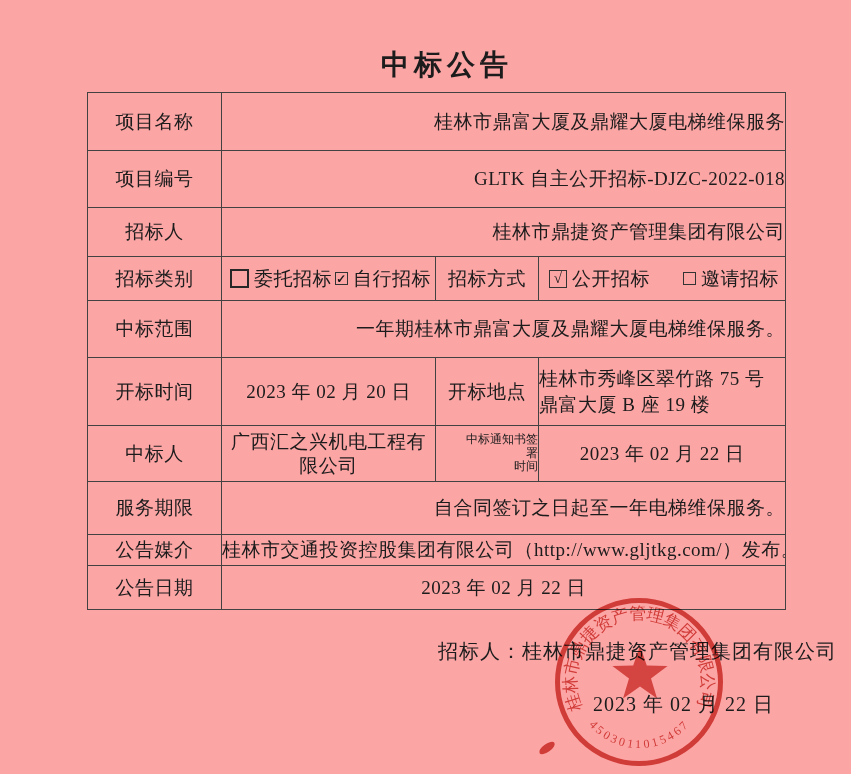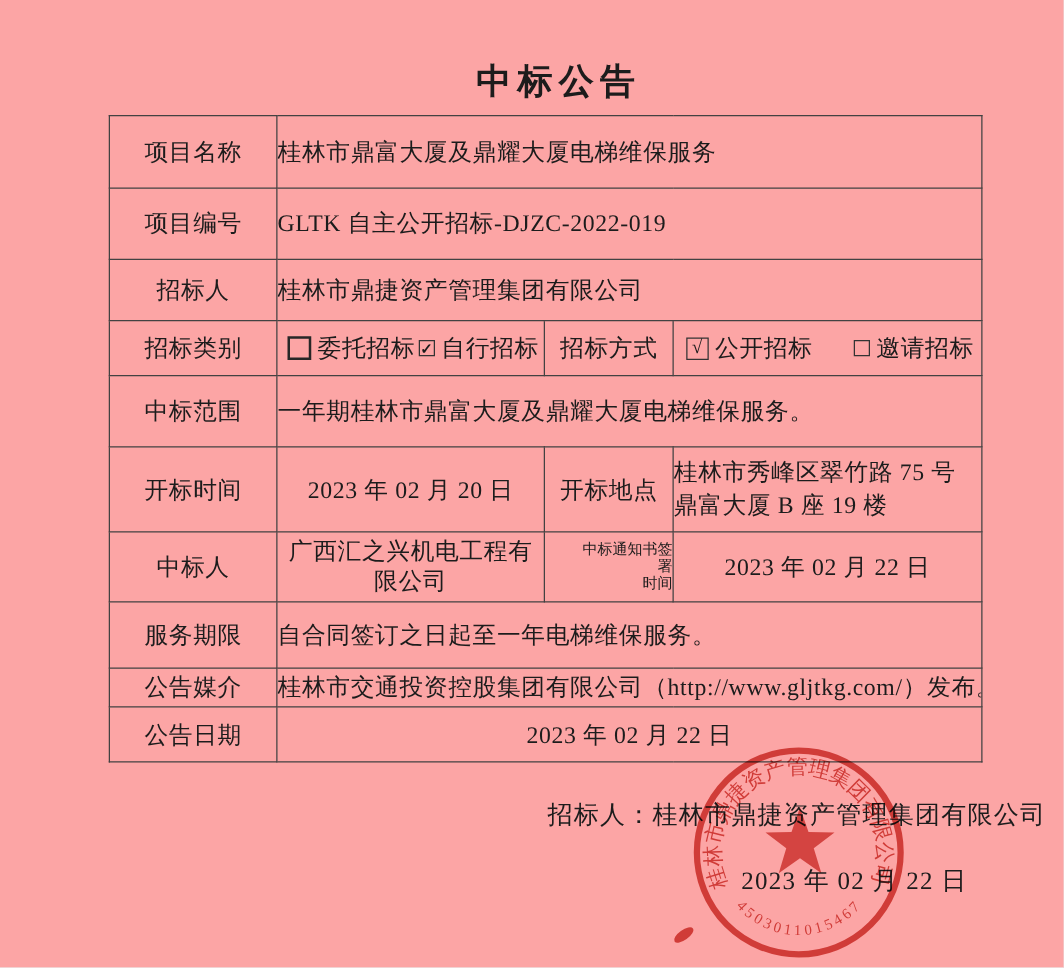--- a/index.html
+++ b/index.html
@@ -16,21 +16,21 @@
   table.bid {
     position:absolute; left:87px; top:92px; width:698px;
     border-collapse:collapse; table-layout:fixed;
   }
   table.bid th, table.bid td {
     border:1px solid #424242; vertical-align:middle;
     font-weight:normal; font-size:19px; padding:0; letter-spacing:0.5px;
     overflow:hidden;
   }
   th.lbl { text-align:center; }
-  td.left { text-align:left; padding:0 6px 0 8px;margin-top:36px; }
+  td.left { text-align:right; padding:0 6px 0 8px;margin-top:36px; }
   td.center { text-align:center; }
   tr.h58{height:58px} tr.h57{height:57px} tr.h49{height:49px} tr.h44{height:44px}
   tr.h68{height:68px} tr.h56{height:56px} tr.h53{height:53px} tr.h31{height:31px}
   .optrow { display:flex; align-items:center; padding:0 4px 0 8px; }
   .optrow.method { justify-content:space-between; padding:0 6px 0 10px; }
   .opt { display:inline-flex; align-items:center; gap:5px; white-space:nowrap; }
   .opt.push-right { margin-left:auto; }
   .box {
     display:inline-flex; align-items:center; justify-content:center;
     box-sizing:border-box; color:#1a1a1a; line-height:1;
@@ -65,21 +65,21 @@
     </colgroup>
 
     <tbody>
         <tr class="h58">
       <th class="lbl">项目名称</th>
       <td class="left" colspan="3">桂林市鼎富大厦及鼎耀大厦电梯维保服务</td>
     </tr>
 
     <tr class="h57">
       <th class="lbl">项目编号</th>
-      <td class="left" colspan="3">GLTK 自主公开招标-DJZC-2022-019</td>
+      <td class="left" colspan="3">GLTK 自主公开招标-DJZC-2022-018</td>
     </tr>
 
     <tr class="h49">
       <th class="lbl">招标人</th>
       <td class="left" colspan="3">桂林市鼎捷资产管理集团有限公司</td>
     </tr>
 
     <tr class="h44">
       <th class="lbl">招标类别</th>
       <td>

